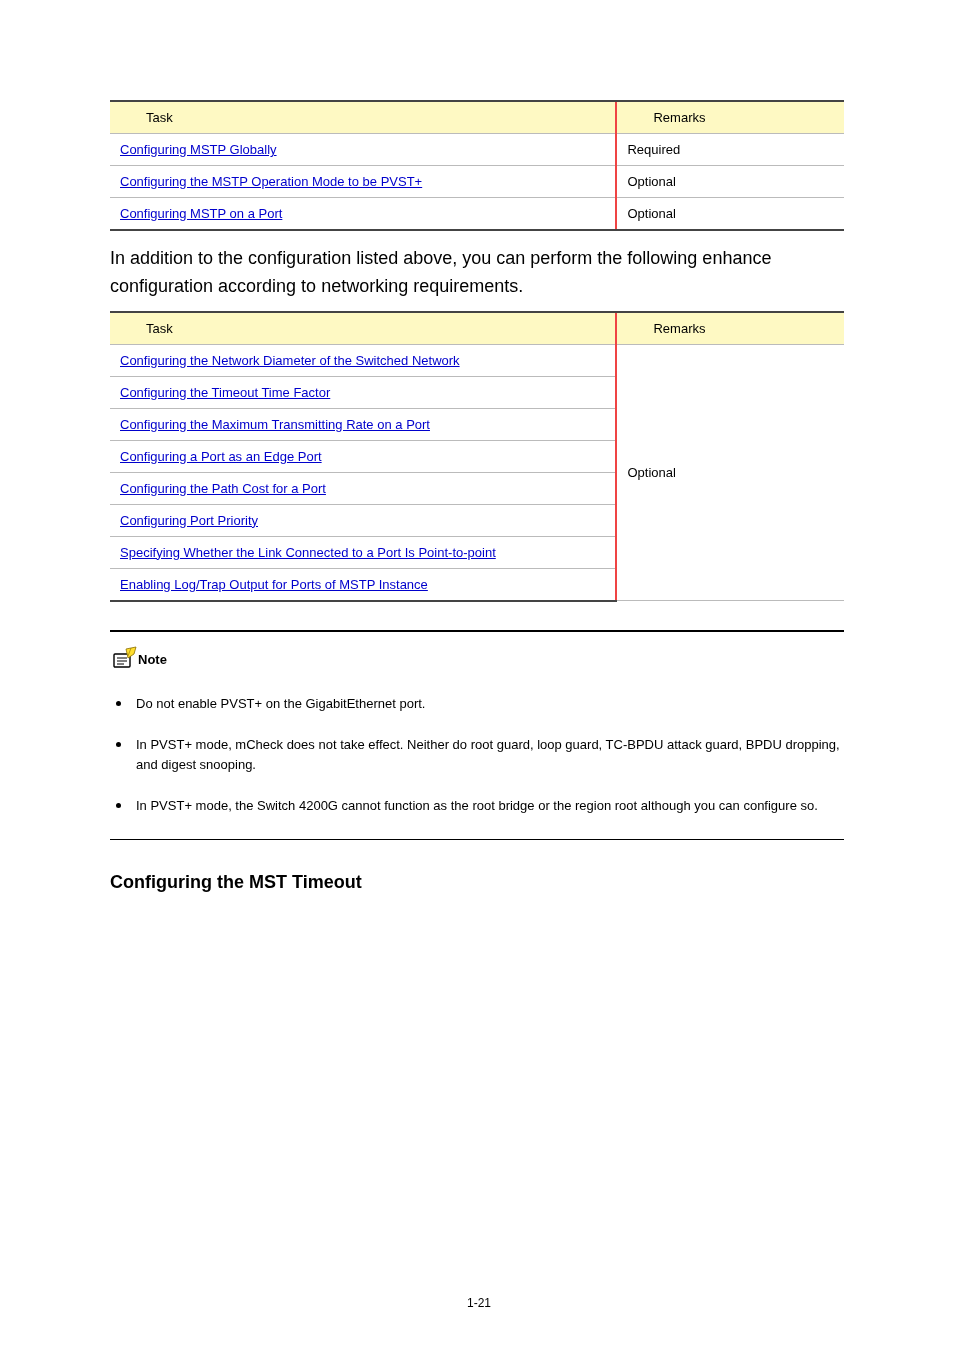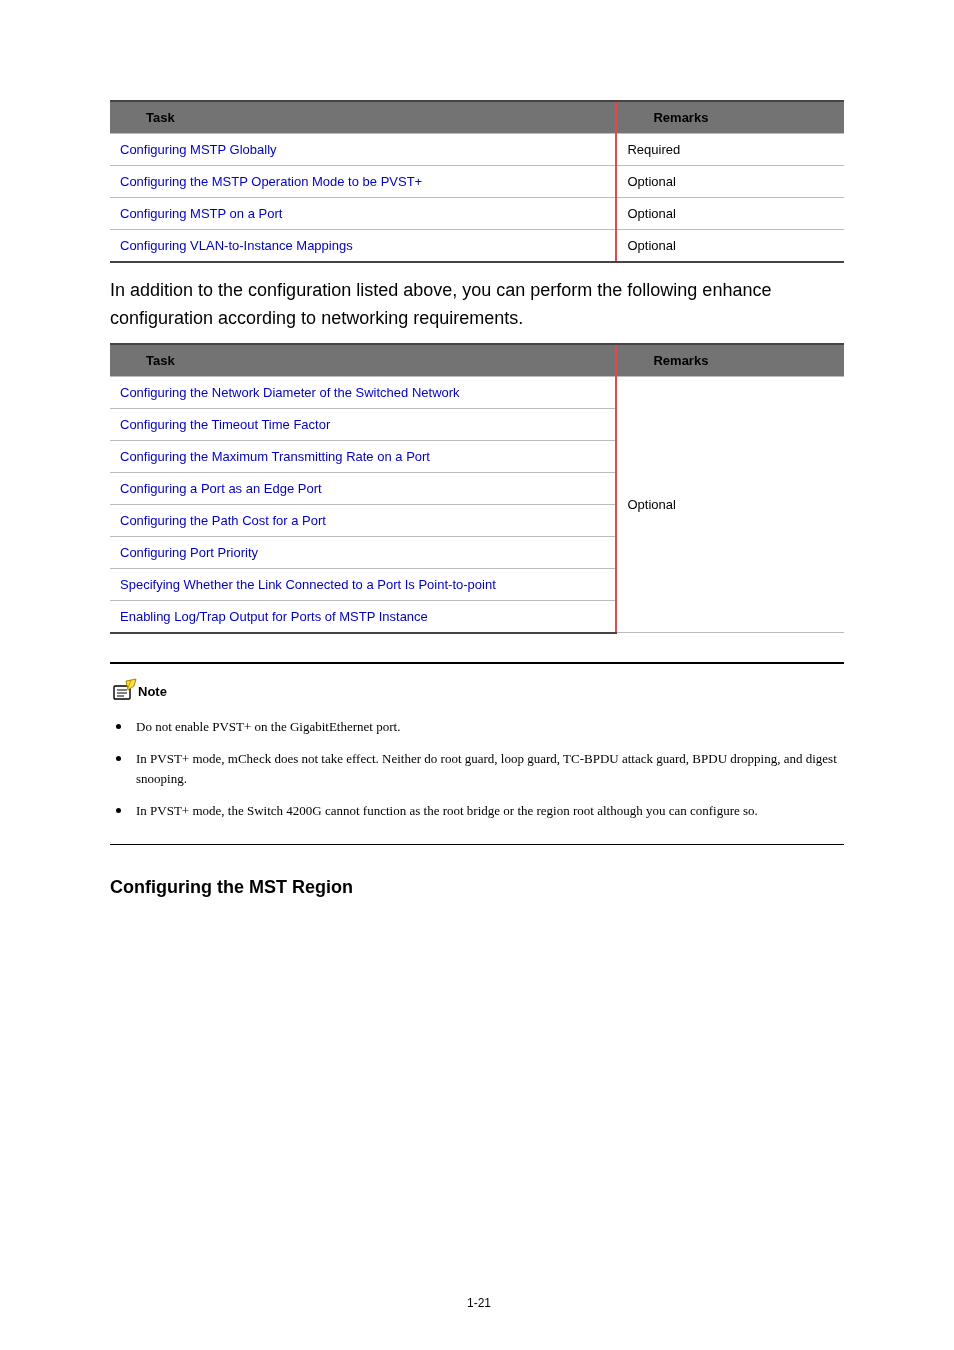--- a/index.html
+++ b/index.html
@@ -1,38 +1,38 @@
 <!DOCTYPE html>
 <html><head>
 <meta charset="utf-8">
 <style>
   * { margin: 0; padding: 0; box-sizing: border-box; }
   html, body { width: 954px; height: 1350px; background: #fff; font-family: Arial, sans-serif; color: #000; }
   .page { padding: 100px 110px 60px 110px; position: relative; height: 100%; }
 
   table { width: 100%; border-collapse: collapse; margin-bottom: 6px; }
   th, td { text-align: left; font-size: 13px; padding: 8px 10px; vertical-align: middle; }
-  thead th { background: #737373; border-top: 2px solid #444; border-bottom: 1px solid #bbb; font-weight: bold; padding-left: 36px; }
+  thead th { background: #fef9c3; border-top: 2px solid #444; border-bottom: 1px solid #bbb; font-weight: normal; padding-left: 36px; }
   tbody td { border-bottom: 1px solid #bbb; }
   tbody tr:last-child td { border-bottom: 2px solid #444; }
   .col-task { width: 69%; }
   .col-remarks { width: 31%; border-left: 2px solid #ef4444; }
   tbody td.col-remarks { border-left: 1px solid #ddd; }
-  a.link { color: #0000cc; }
+  a.link { color: #0000cc; text-decoration: underline; }
 
   .para { font-size: 18px; line-height: 1.55; margin: 14px 0 10px 0; }
   .sect-title { font-size: 18px; font-weight: bold; margin: 32px 0 8px 0; }
 
   .note-box { margin-top: 28px; }
   .note-rule-top { border-top: 2px solid #000; height: 0; }
   .note-hdr { display: flex; align-items: center; margin: 14px 0 6px 0; }
   .note-label { font-size: 13px; font-weight: bold; }
   .note-body { font-size: 13px; line-height: 1.6; margin-top: 8px; }
   .note-body ul { list-style: none; padding-left: 26px; margin-top: 6px; }
-  .note-body li { position: relative; padding-left: 0; margin: 11px 0; font-family: Liberation Serif, serif; }
+  .note-body li { position: relative; padding-left: 0; margin: 20px 0; }
   .note-body li::before { content: ""; position: absolute; left: -20px; top: 7px; width: 5px; height: 5px; border-radius: 50%; background: #000; }
   .note-rule-bot { border-top: 1px solid #000; height: 0; margin-top: 22px; }
 
   .pagenum { position: absolute; bottom: 40px; left: 4px; right: 0; text-align: center; font-size: 12px; }
 
   .note-icon-wrap { display: inline-block; }
 </style>
 </head>
 <body>
 
@@ -53,24 +53,20 @@
       <tr>
         <td><a class="link">Configuring MSTP Globally</a></td>
         <td class="col-remarks">Required</td>
       </tr>
       <tr>
         <td><a class="link">Configuring the MSTP Operation Mode to be PVST+</a></td>
         <td class="col-remarks">Optional</td>
       </tr>
       <tr>
         <td><a class="link">Configuring MSTP on a Port</a></td>
-        <td class="col-remarks">Optional</td>
-      </tr>
-      <tr>
-        <td><a class="link">Configuring VLAN-to-Instance Mappings</a></td>
         <td class="col-remarks">Optional</td>
       </tr>
     </tbody>
   </table>
 
   <p class="para">In addition to the configuration listed above, you can perform the following enhance configuration according to networking requirements.</p>
 
   <table>
     <colgroup>
         <col class="col-task">
@@ -129,16 +125,16 @@
     <div class="note-body">
       <ul>
         <li>Do not enable PVST+ on the GigabitEthernet port.</li>
         <li>In PVST+ mode, mCheck does not take effect. Neither do root guard, loop guard, TC-BPDU attack guard, BPDU dropping, and digest snooping.</li>
         <li>In PVST+ mode, the Switch 4200G cannot function as the root bridge or the region root although you can configure so.</li>
       </ul>
     </div>
     <div class="note-rule-bot"></div>
   </div>
 
-  <h2 class="sect-title">Configuring the MST Region</h2>
+  <h2 class="sect-title">Configuring the MST Timeout</h2>
 
   <div class="pagenum">1-21</div>
 </div>
 
 </body></html>

